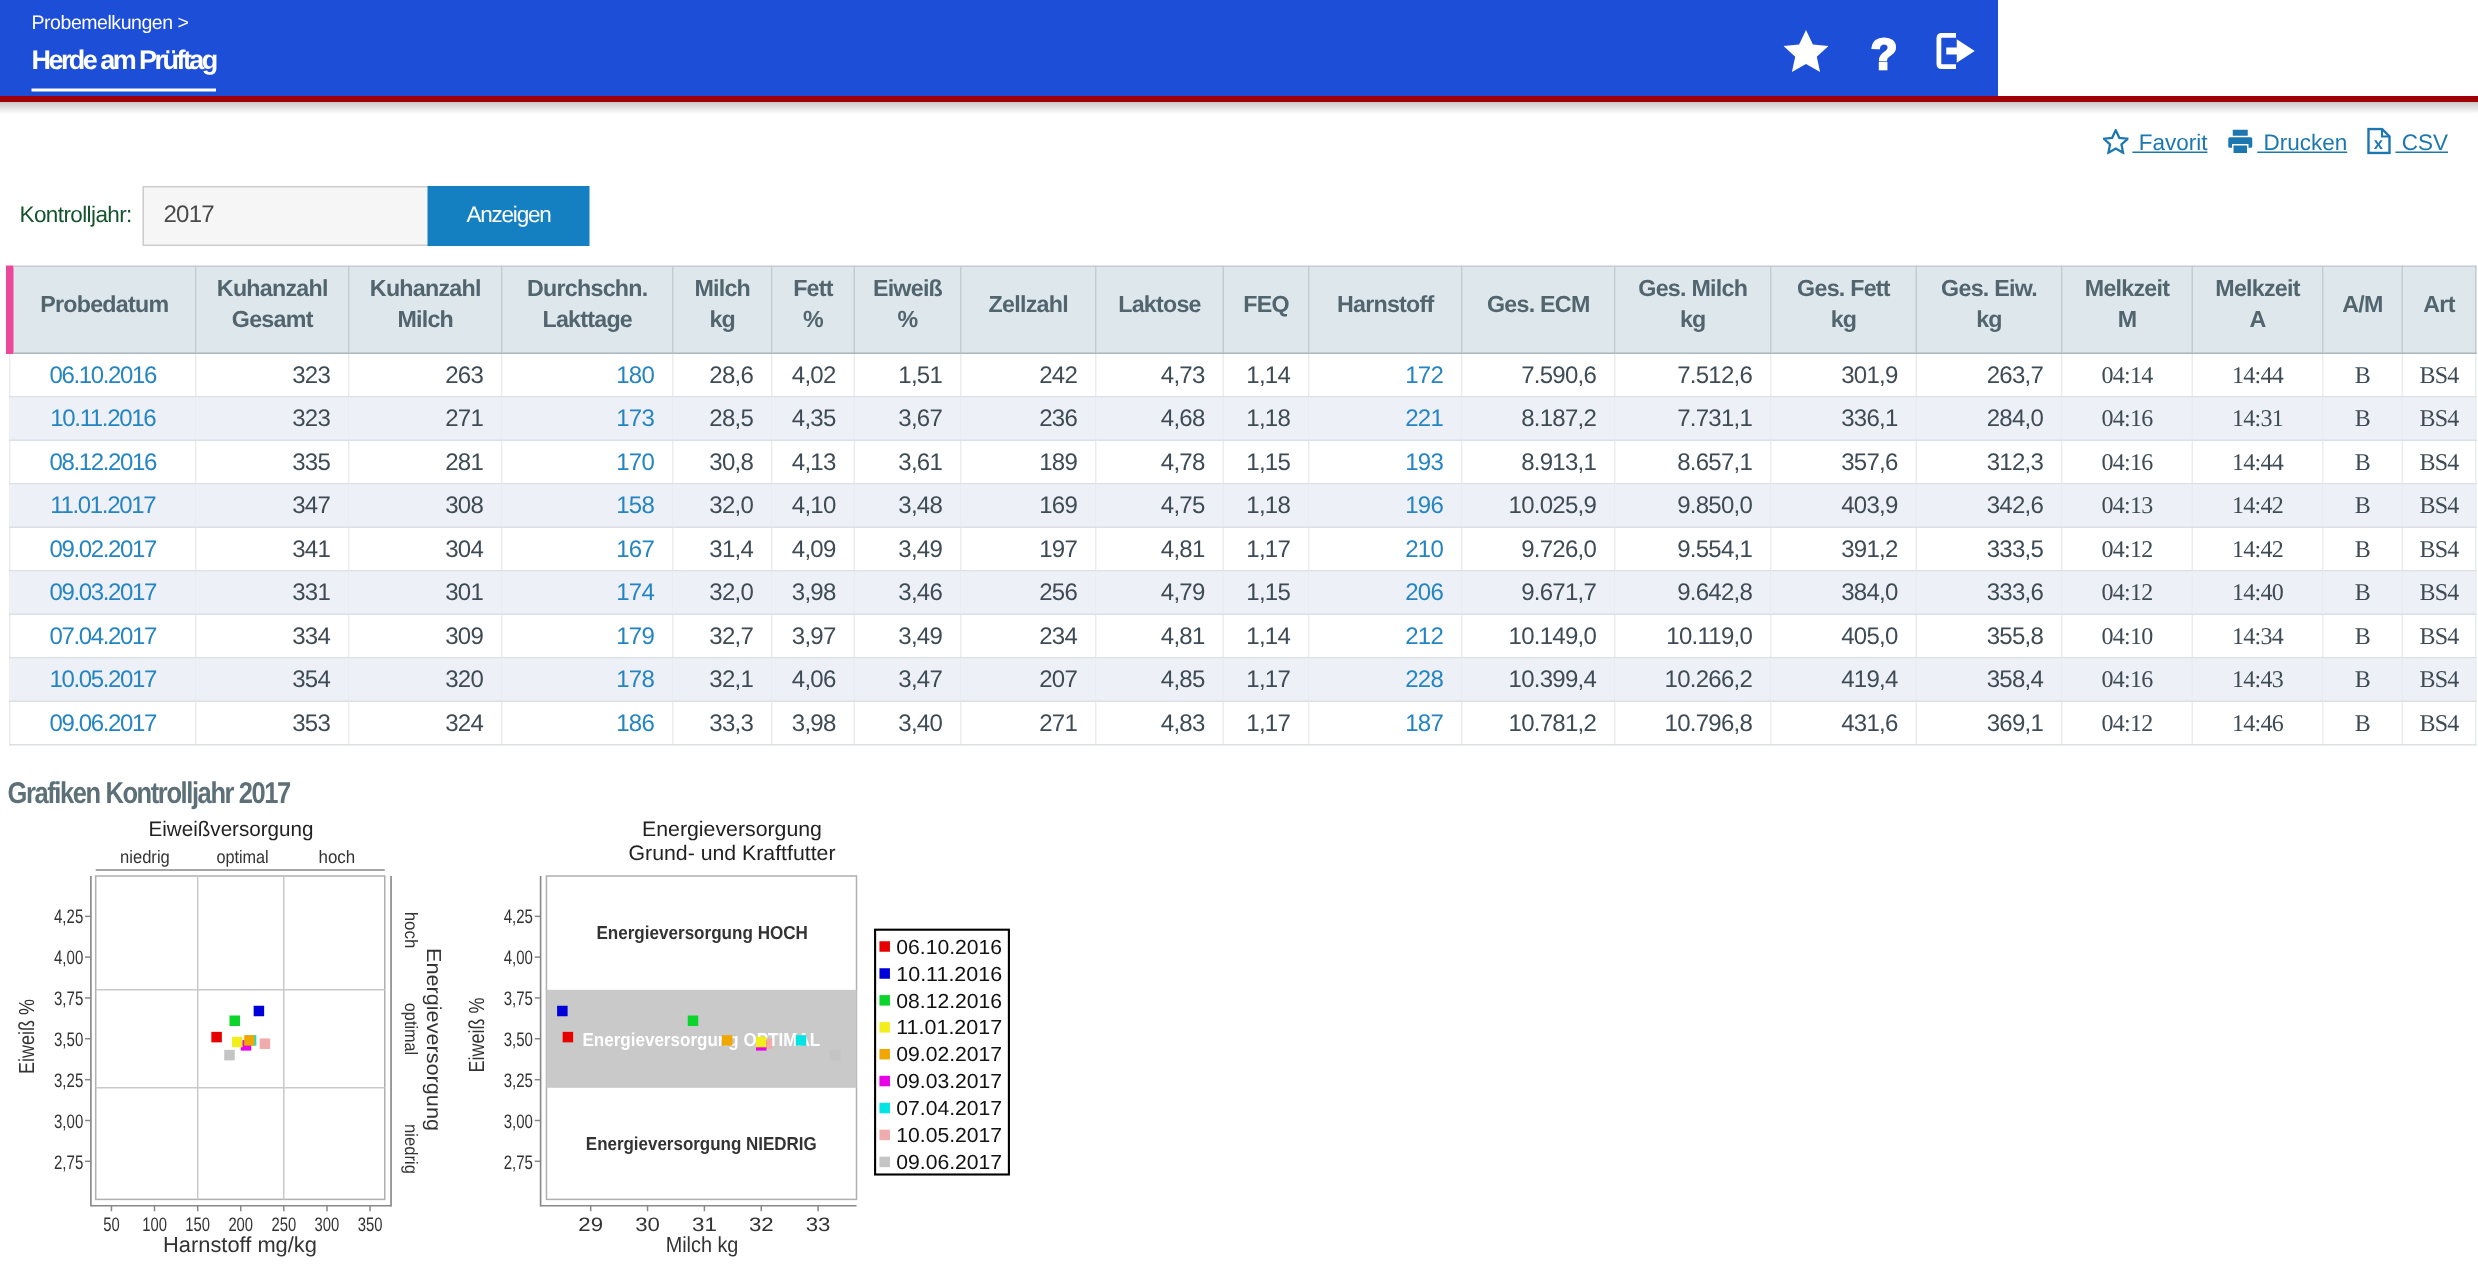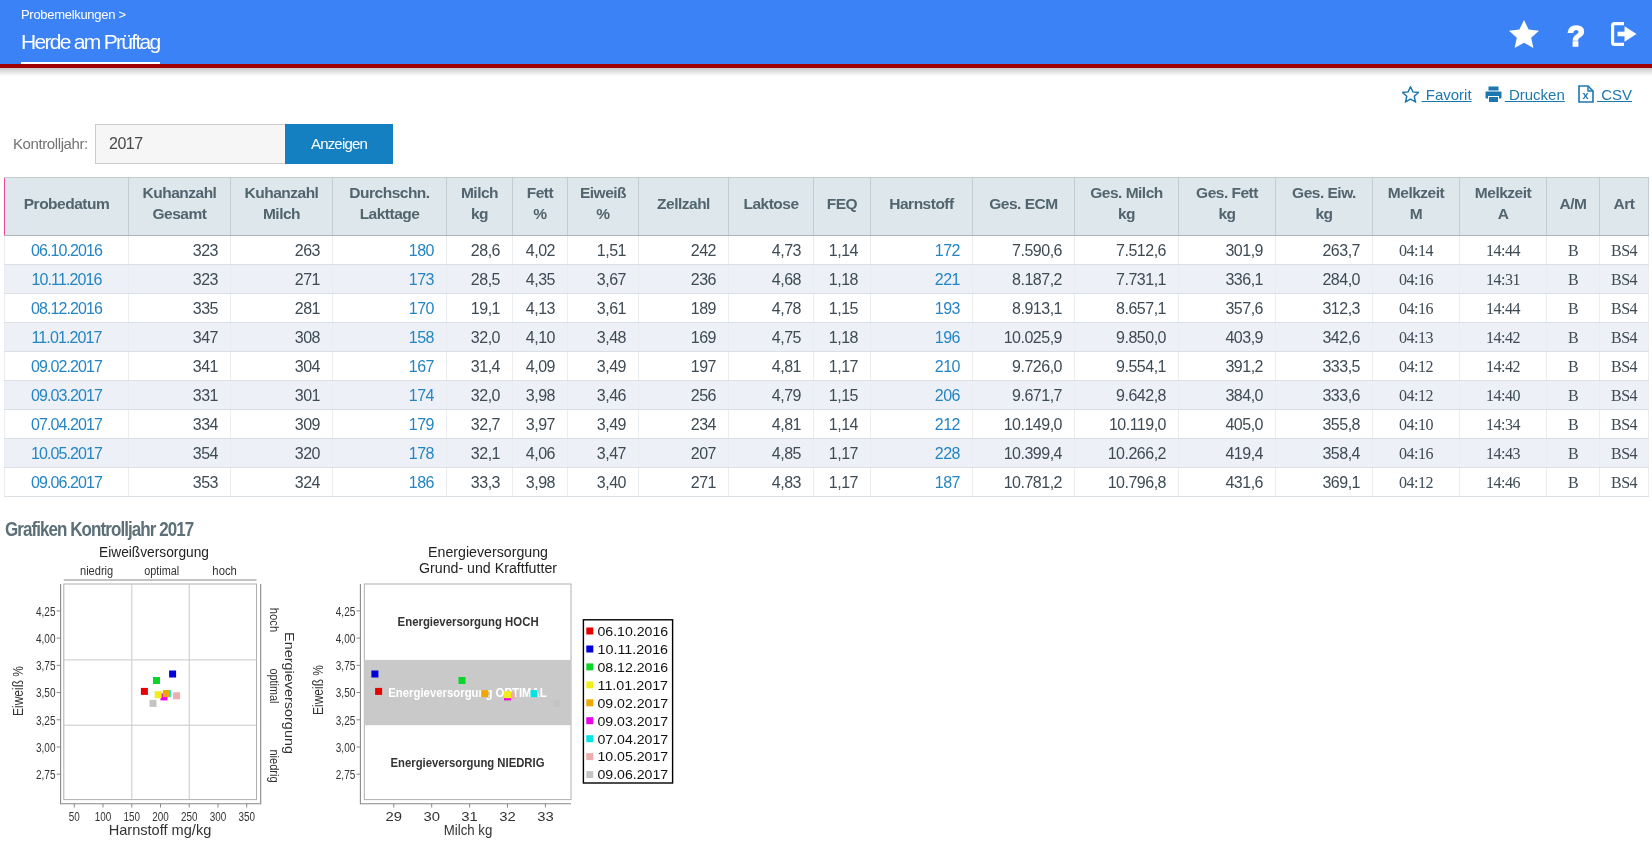--- a/index.html
+++ b/index.html
@@ -1,37 +1,37 @@
 <!DOCTYPE html>
 <html><head>
 <meta charset="utf-8">
 <style>
 * { margin:0; padding:0; box-sizing:border-box; }
 html,body { width:1652px; height:856px; background:#fff; font-family:"Liberation Sans",sans-serif; overflow:hidden; position:relative; }
 
-.topbar { position:absolute; left:0; top:0; width:1652px; height:64px; background:#3b82f6; }
+.topbar { position:absolute; left:0; top:0; width:1332px; height:64px; background:#1d4ed8; }
 .crumb { position:absolute; left:21px; top:7px; color:#fff; font-size:13px; letter-spacing:-0.3px; }
-.pagetitle { position:absolute; left:21px; top:30px; color:#fff; font-size:21px; font-weight:normal; letter-spacing:-1.7px; border-bottom:2px solid #fff; padding-bottom:8px; }
+.pagetitle { position:absolute; left:21px; top:30px; color:#fff; font-size:18px; font-weight:bold; letter-spacing:-1.7px; border-bottom:2px solid #fff; padding-bottom:8px; }
 .redline { position:absolute; left:0; top:64px; width:1652px; height:4px; background:#a00005; }
 .topshadow { position:absolute; left:0; top:68px; width:1652px; height:8px; background:linear-gradient(#c9c9c9,#ffffff); }
 .topicons { position:absolute; right:0; top:0; height:64px; }
 .topicons svg { position:absolute; }
 
 .actions { position:absolute; top:85px; right:20px; font-size:15px; color:#1c77b0; }
 .actions span.lnk { margin-left:9px;text-decoration:underline; } .actions svg { margin-right:3px; }
 .actions svg { vertical-align:-3px; }
 
 .formrow { position:absolute; left:0; top:124px; width:1652px; height:40px; }
-.flabel { position:absolute; left:13px; top:11px; font-size:15px; color:#737373; letter-spacing:-0.4px; }
+.flabel { position:absolute; left:13px; top:11px; font-size:15px; color:#14532d; letter-spacing:-0.4px; }
 .finput { position:absolute; left:95px; top:0; width:217px; height:40px; background:#f6f6f6; border:1px solid #cccccc; font-size:16px; color:#4a4a4a; line-height:38px; padding-left:13px; letter-spacing:-0.5px; }
 .fbtn { position:absolute; left:285px; top:0; width:108px; height:40px; background:#1580c1; color:#fff; font-size:15px; letter-spacing:-0.8px; text-align:center; line-height:40px; }
 
 table.data { position:absolute; left:4px; top:177px; width:1644px; border-collapse:collapse; table-layout:fixed; font-size:16px; letter-spacing:-0.5px; color:#3e4b55; }
 table.data th { background:#dde7ec; color:#52656f; font-weight:bold; font-size:15.5px; height:58px; vertical-align:middle; text-align:center; border-right:1px solid #c3ccd2; border-top:1px solid #c3ccd2; border-bottom:1px solid #aab6bd; line-height:21px; padding-bottom:7px; letter-spacing:-0.5px; }
-table.data th:first-child { border-left:1px solid #ec4899; }
+table.data th:first-child { border-left:5px solid #ec4899; }
 table.data td { height:29px; padding-top:2px; border-bottom:1px solid #dbe0e5; border-right:1px solid #e9edf0; text-align:right; padding-right:12px; vertical-align:middle; }
 table.data td:first-child { border-left:1px solid #e9edf0; }
 table.data tr.alt td { background:#edf1f7; }
 table.data td.c { text-align:center; padding-right:0;font-family:Liberation Serif, serif; }
 table.data td.b { color:#2585c2;padding-left:10px; }
 table.data td.date { text-align:center; padding-right:0; color:#2585c2; letter-spacing:-0.9px; }
 
 .gtitle { position:absolute; left:5px; top:518px; font-size:20px; font-weight:bold; color:#5d7078; letter-spacing:-1.1px; transform:scaleX(0.85); transform-origin:0 0; }
 .chartsvg { position:absolute; left:0; top:540px; }
 </style>
@@ -163,21 +163,21 @@
         <td class="c">04:16</td>
         <td class="c">14:31</td>
         <td class="c">B</td>
         <td class="c">BS4</td>
       </tr>
 <tr>
         <td class="date">08.12.2016</td>
         <td>335</td>
         <td>281</td>
         <td class="b">170</td>
-        <td>19,1</td>
+        <td>30,8</td>
         <td>4,13</td>
         <td>3,61</td>
         <td>189</td>
         <td>4,78</td>
         <td>1,15</td>
         <td class="b">193</td>
         <td>8.913,1</td>
         <td>8.657,1</td>
         <td>357,6</td>
         <td>312,3</td>

